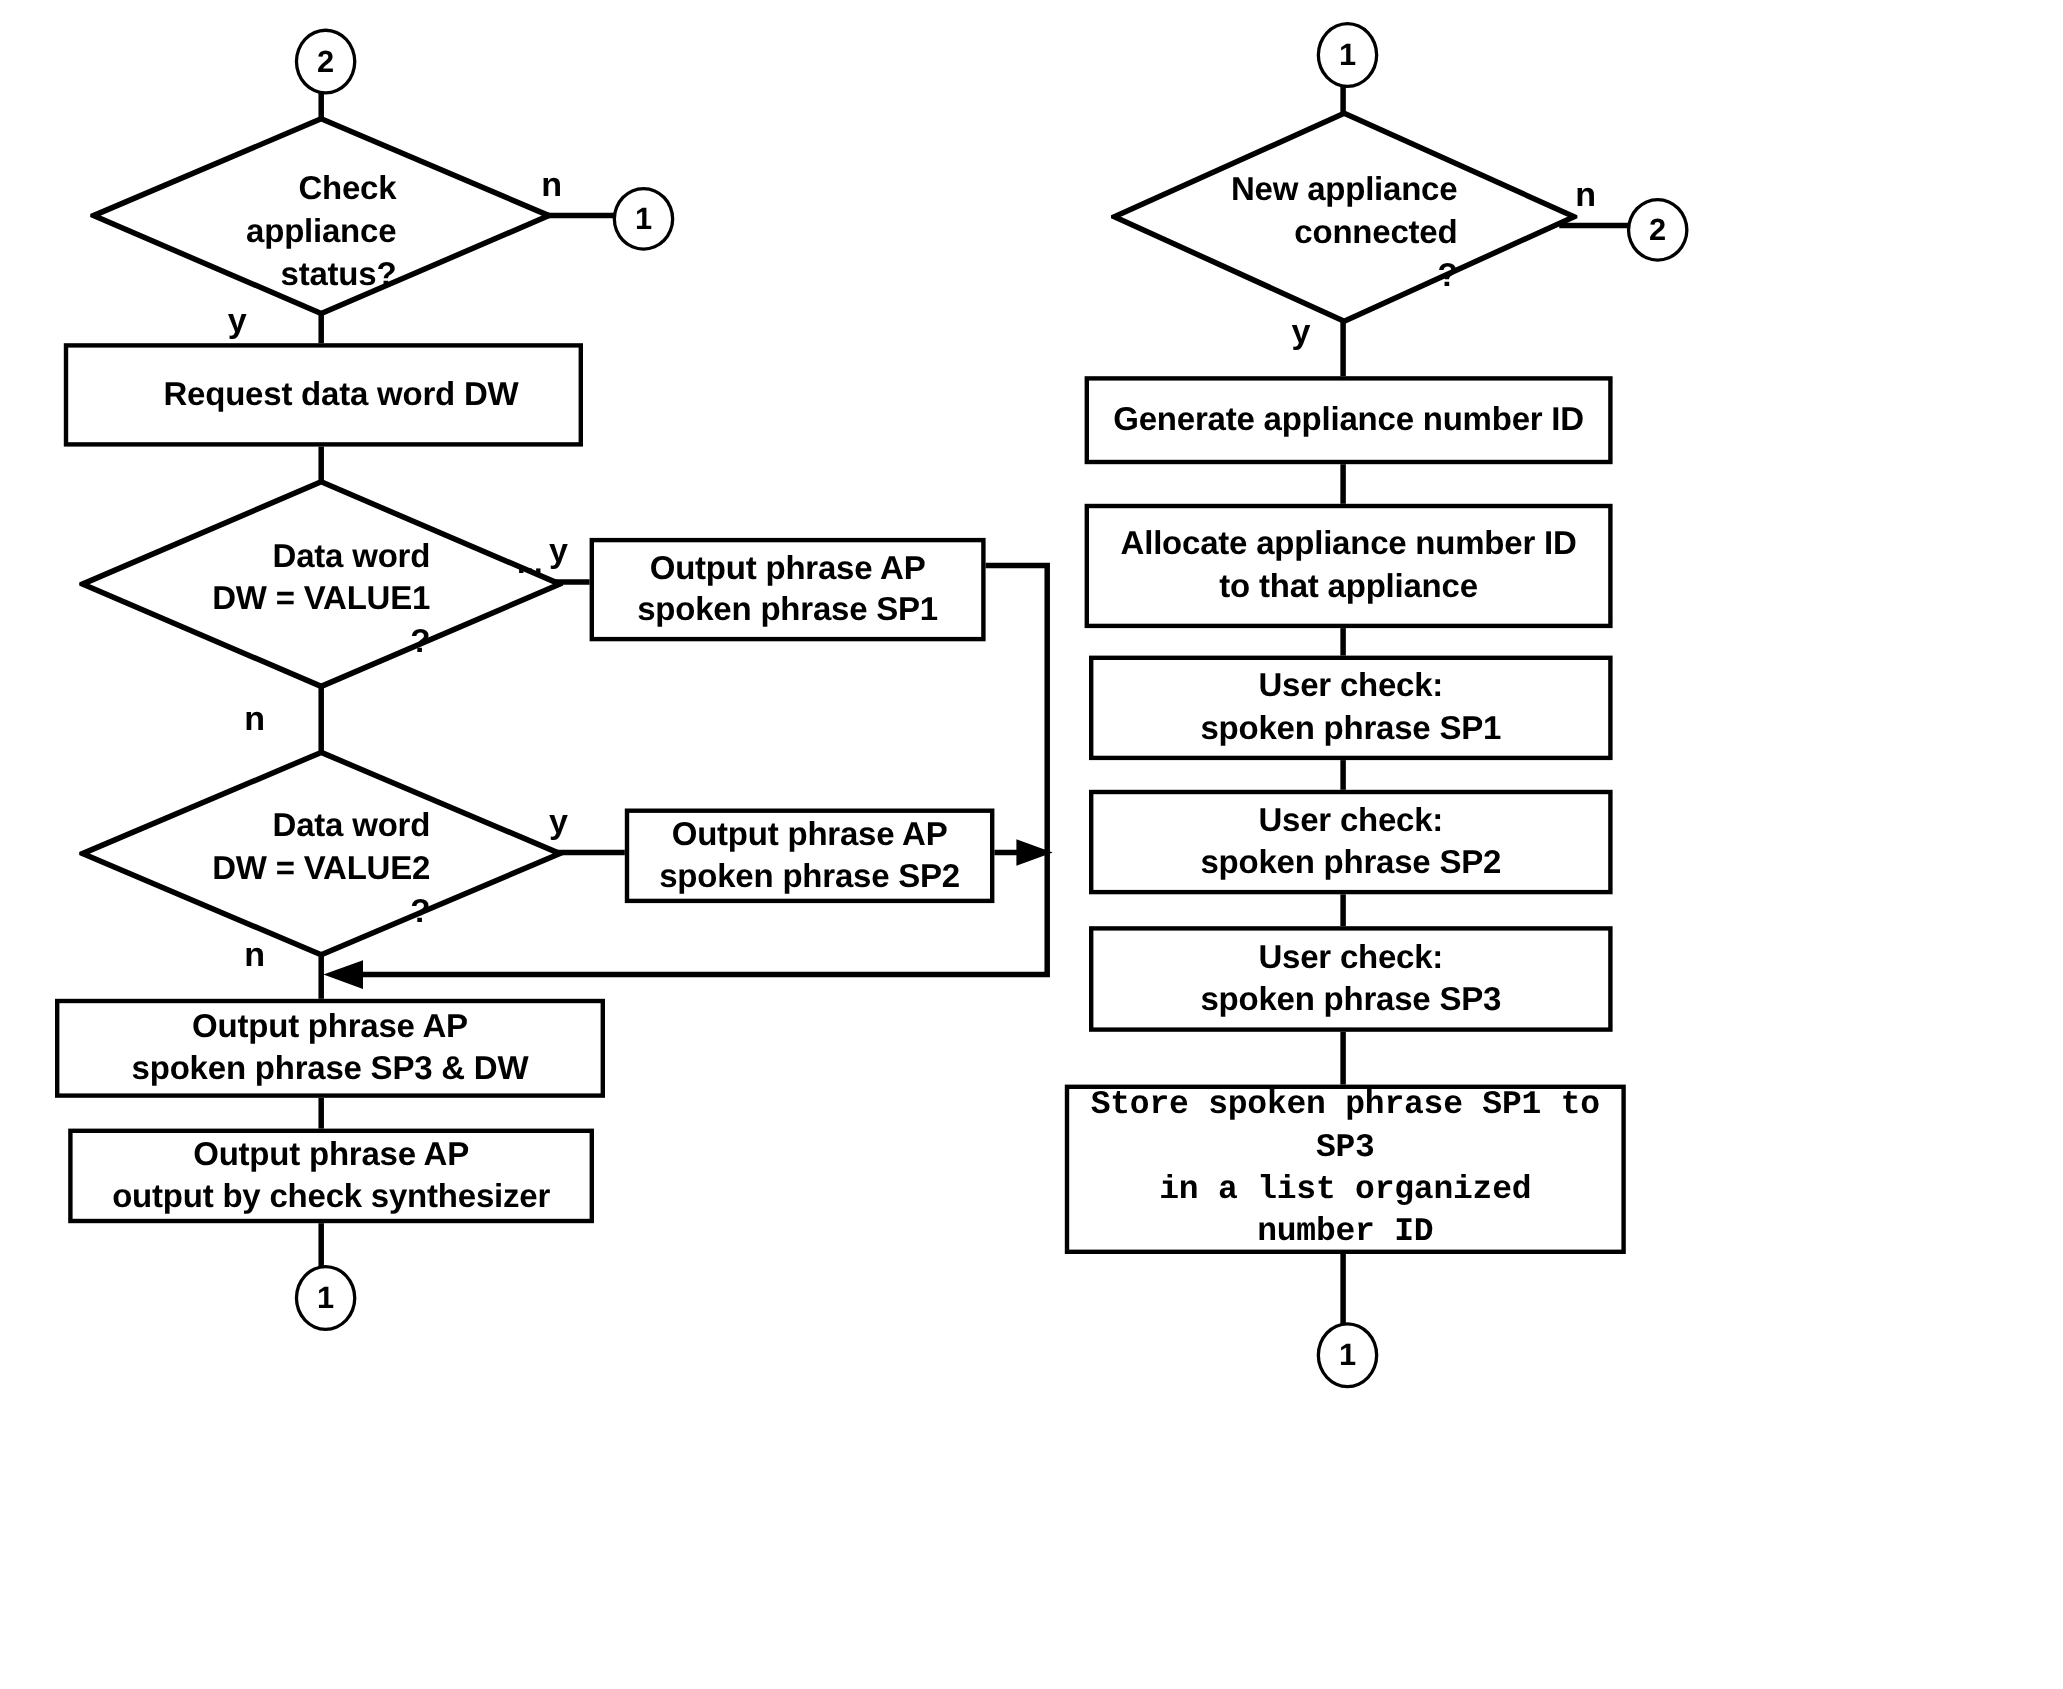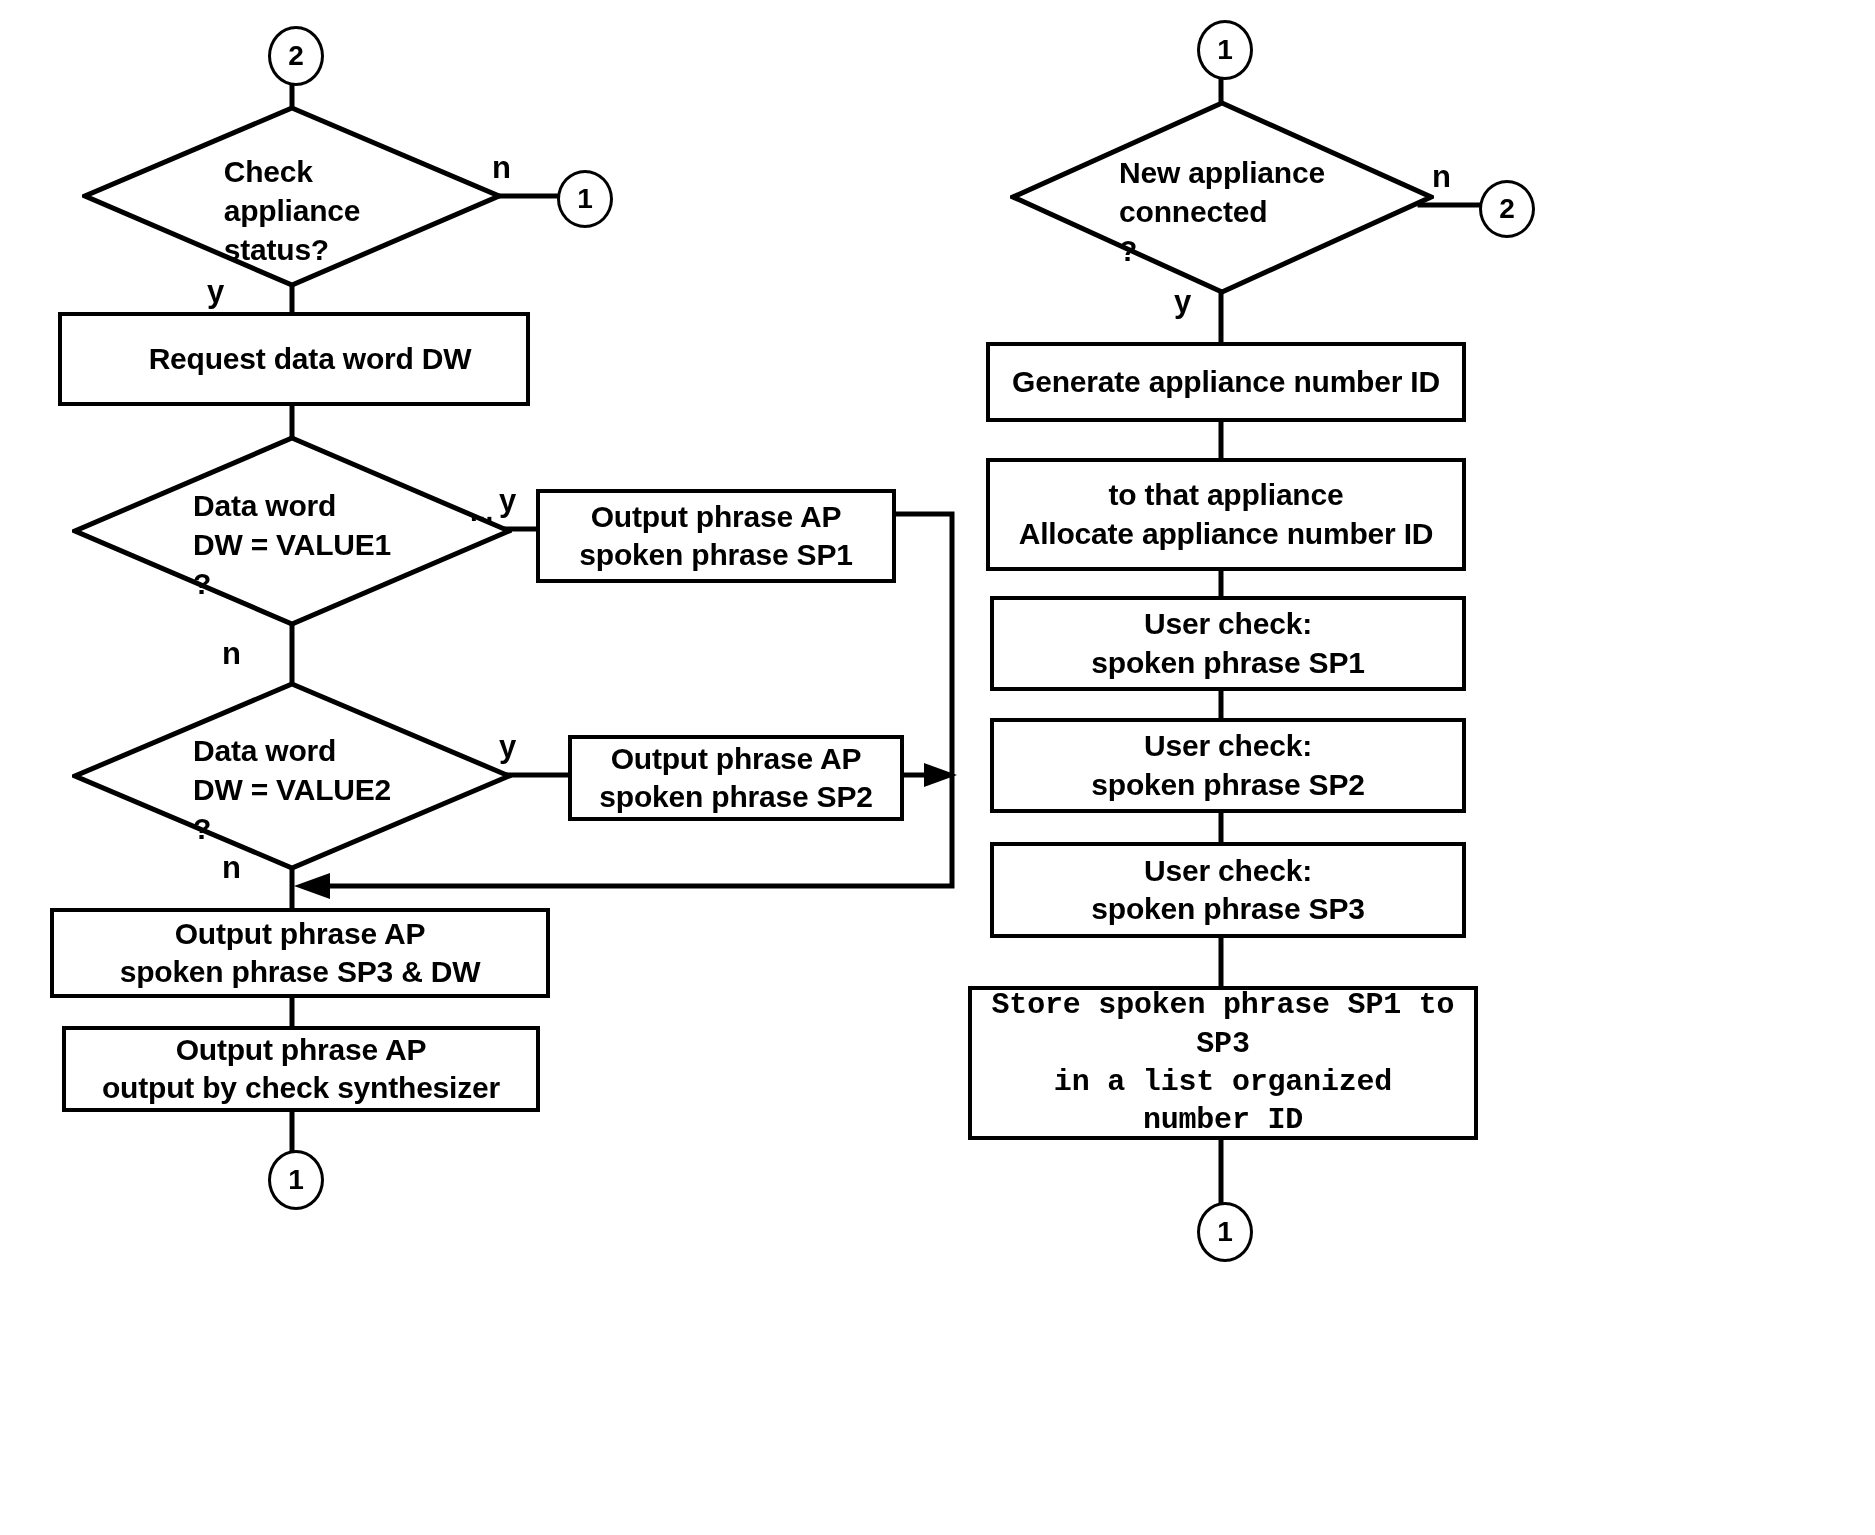--- a/index.html
+++ b/index.html
@@ -47,21 +47,21 @@
     background: transparent;
   }
   .decision .dtxt {
     position: relative;
     z-index: 3;
     font-size: 30px;
     font-weight: bold;
     color: #000000;
     line-height: 1.3;
     letter-spacing: -0.2px;
-    text-align: left;
+    text-align: right;
     margin-top: 27px;
   }
   .decision svg {
     position: absolute;
     left: 0; top: 0;
     width: 100%; height: 100%;
     z-index: 1;
   }
   .connector {
     position: absolute;
@@ -244,22 +244,22 @@
   <div class="elabel" style="left:1174px; top:286px;">y</div>
 
   <div class="node proc" style="left:986px; top:342px; width:480px; height:80px;text-align:right;">
     <div class="txt">
       <div>Generate appliance number ID</div>
     </div>
   </div>
 
   <div class="node proc" style="left:986px; top:458px; width:480px; height:113px;">
     <div class="txt">
+      <div>Allocate appliance number ID</div>
       <div>to that appliance</div>
-      <div>Allocate appliance number ID</div>
     </div>
   </div>
 
   <div class="node proc" style="left:990px; top:596px; width:476px; height:95px;">
     <div class="txt">
       <div>User check:</div>
       <div>spoken phrase SP1</div>
     </div>
   </div>
 

